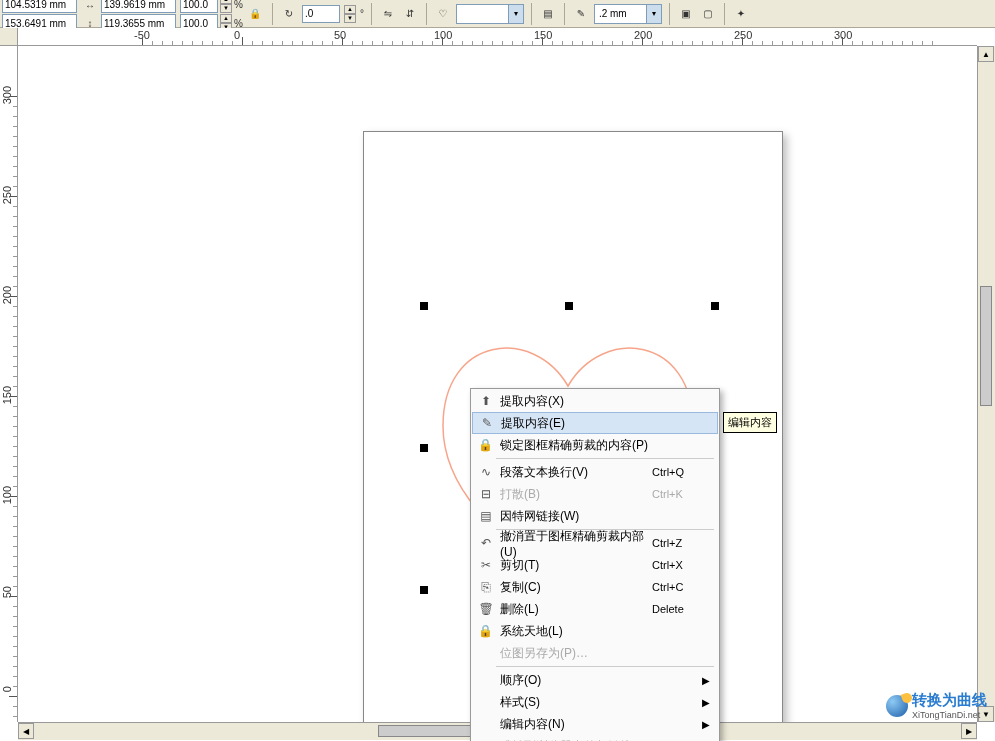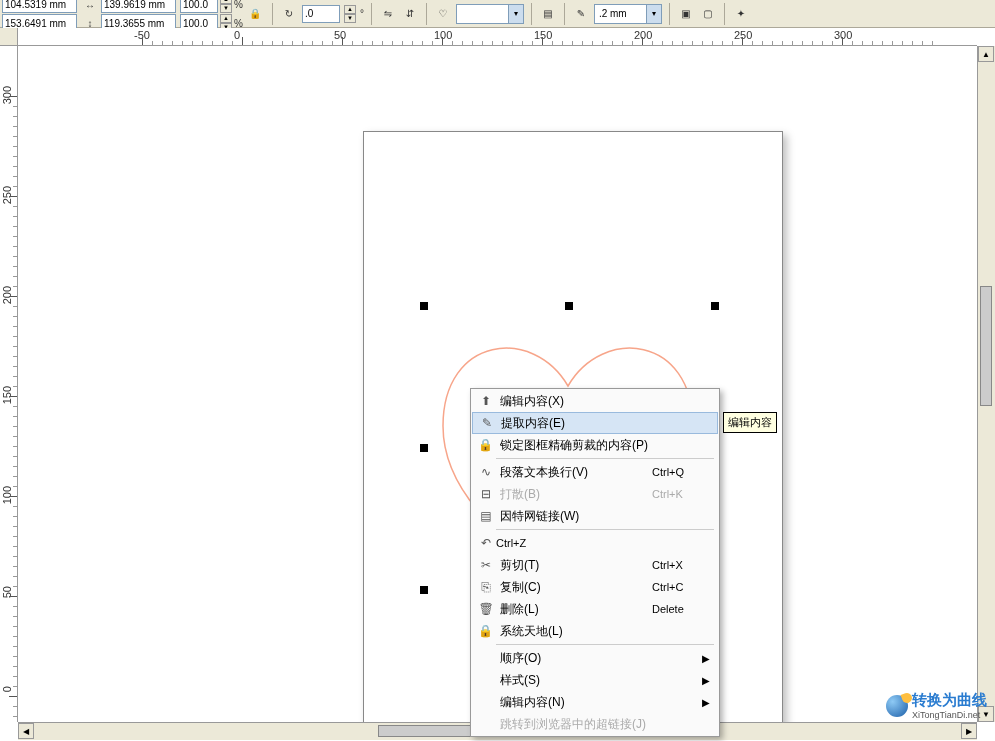--- a/index.html
+++ b/index.html
@@ -324,21 +324,21 @@
   </div>
   <div class="sb-h">
     <div class="sb-btn" style="left:0;top:0">◀</div>
     <div class="sb-thumb" style="left:360px;top:2px;height:12px;width:200px"></div>
     <div class="sb-btn" style="right:0;top:0">▶</div>
   </div>
 
   <div class="ctx-menu">
     <div class="ctx-row">
       <span class="ctx-icon">⬆</span>
-      <span class="ctx-label">编辑内容(X)</span>
+      <span class="ctx-label">提取内容(X)</span>
       <span class="ctx-short"></span>
         <span class="ctx-arrow"></span>
     </div>
     <div class="ctx-row hover">
       <span class="ctx-icon">✎</span>
       <span class="ctx-label">提取内容(E)</span>
       <span class="ctx-short"></span>
         <span class="ctx-arrow"></span>
     </div>
     <div class="ctx-row">
@@ -362,20 +362,21 @@
     </div>
     <div class="ctx-row">
       <span class="ctx-icon">▤</span>
       <span class="ctx-label">因特网链接(W)</span>
       <span class="ctx-short"></span>
         <span class="ctx-arrow"></span>
     </div>
     <div class="ctx-sep"></div>
     <div class="ctx-row">
       <span class="ctx-icon">↶</span>
+      <span class="ctx-label">撤消置于图框精确剪裁内部(U)</span>
       <span class="ctx-short">Ctrl+Z</span>
         <span class="ctx-arrow"></span>
     </div>
     <div class="ctx-row">
       <span class="ctx-icon">✂</span>
       <span class="ctx-label">剪切(T)</span>
       <span class="ctx-short">Ctrl+X</span>
         <span class="ctx-arrow"></span>
     </div>
     <div class="ctx-row">
@@ -386,20 +387,26 @@
     </div>
     <div class="ctx-row">
       <span class="ctx-icon">🗑</span>
       <span class="ctx-label">删除(L)</span>
       <span class="ctx-short">Delete</span>
         <span class="ctx-arrow"></span>
     </div>
     <div class="ctx-row">
       <span class="ctx-icon">🔒</span>
       <span class="ctx-label">系统天地(L)</span>
+      <span class="ctx-short"></span>
+        <span class="ctx-arrow"></span>
+    </div>
+    <div class="ctx-row disabled">
+      <span class="ctx-icon"></span>
+      <span class="ctx-label">位图另存为(P)…</span>
       <span class="ctx-short"></span>
         <span class="ctx-arrow"></span>
     </div>
     <div class="ctx-sep"></div>
     <div class="ctx-row">
       <span class="ctx-icon"></span>
       <span class="ctx-label">顺序(O)</span>
       <span class="ctx-short"></span>
         <span class="ctx-arrow">▶</span>
     </div>

